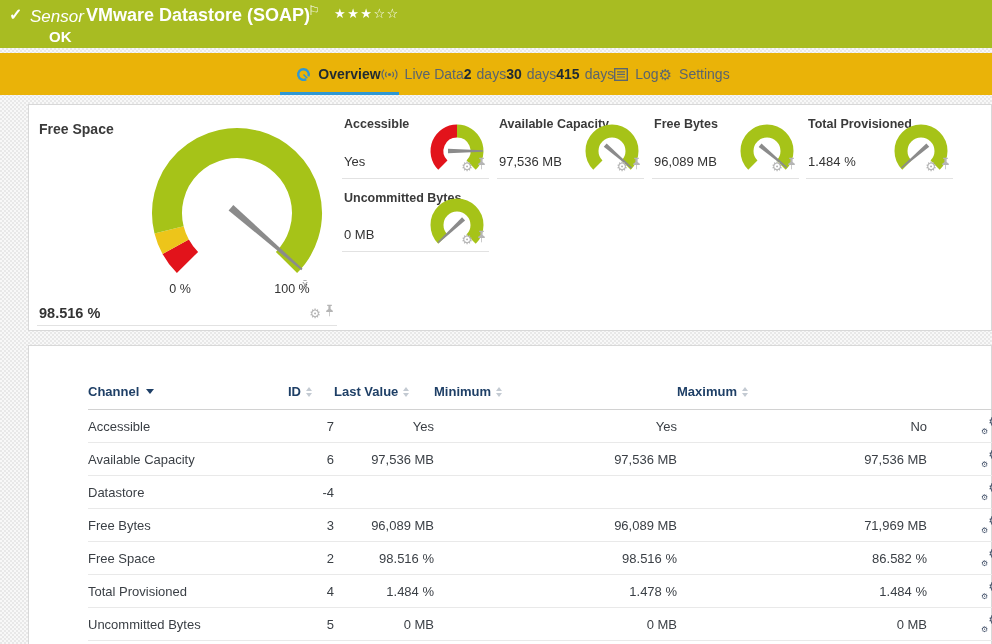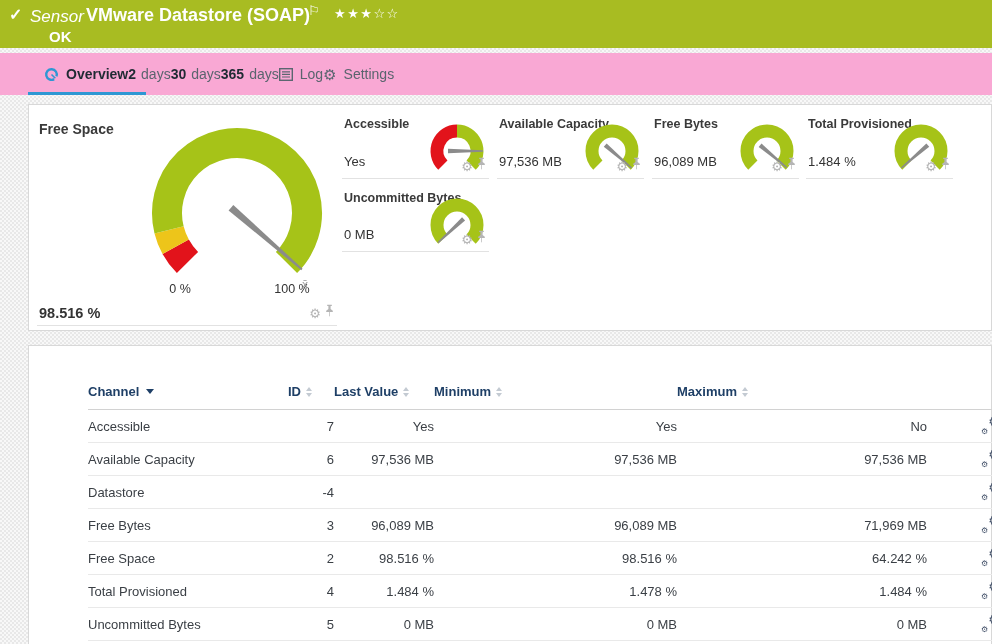--- a/index.html
+++ b/index.html
@@ -17,22 +17,22 @@
   .hdr{ position:absolute; left:0; top:0; width:992px; height:48px;
         background:var(--brand-green); color:#fff; }
   .hdr-check{ position:absolute; left:9px; top:5px; font-size:16px; font-weight:bold; }
   .hdr-kind{ position:absolute; left:30px; top:7px; font-size:17px; font-style:italic; }
   .hdr-title{ position:absolute; left:86px; top:5px; font-size:18px; font-weight:bold; }
   .hdr-flag{ position:absolute; left:308px; top:3px; font-size:13px; }
   .hdr-stars{ position:absolute; left:334px; top:6px; font-size:13px; letter-spacing:1.5px; }
   .hdr-status{ position:absolute; left:49px; top:28px; font-size:15px; font-weight:bold; }
 
   
-  .tabbar{ position:absolute; left:0; top:53px; width:992px; height:42px; background:#f9a8d4;
-           display:flex; align-items:stretch; justify-content:flex-start;
+  .tabbar{ position:absolute; left:0; top:53px; width:992px; height:42px; background:#eab308;
+           display:flex; align-items:stretch; justify-content:center;
            padding:0 10px 0 44px; }
   .tab{ position:relative; display:flex; align-items:center; gap:7px;
         font-size:14px; color:var(--text-gray); cursor:pointer; white-space:nowrap; }
   .tab .ticon{ display:inline-flex; color:#5b6670; }
   .tab.active{ color:#1f2a33; font-weight:bold; }
   .tab.active .ticon{ color:var(--tab-blue); }
   .tab.active::after{ content:""; position:absolute; left:-16px; right:-18px; bottom:0;
         height:3px; background:var(--tab-blue); }
   .tab .tnum{ font-weight:bold; color:#1f2a33; margin-right:-2px; }
   .gear-glyph{ font-size:15px; line-height:1; }
@@ -101,29 +101,38 @@
     <div class="tab active">
       <span class="ticon">
         <svg width="15" height="15" viewBox="0 0 15 15">
             <path d="M10.15 12.09 A5.3 5.3 0 1 1 12.48 9.31" fill="none" stroke="currentColor" stroke-width="2.4"></path>
             <path d="M7.5 7.5 L11.3 11.3" stroke="currentColor" stroke-width="1.6"></path>
           </svg>
       </span>
       <span>Overview</span>
     </div>
     <div class="tab">
+      <span class="ticon">
+        <svg width="17" height="13" viewBox="0 0 17 13">
+            <circle cx="8.5" cy="6.5" r="1.6" fill="currentColor"></circle>
+            <path d="M5.6 3.9a3.6 3.6 0 0 0 0 5.2M3 1.6a7 7 0 0 0 0 9.8M11.4 3.9a3.6 3.6 0 0 1 0 5.2M14 1.6a7 7 0 0 1 0 9.8" fill="none" stroke="currentColor" stroke-width="1.2"></path>
+          </svg>
+      </span>
+      <span>Live Data</span>
+    </div>
+    <div class="tab">
       <span class="tnum">2</span>
       <span>days</span>
     </div>
     <div class="tab">
       <span class="tnum">30</span>
       <span>days</span>
     </div>
     <div class="tab">
-      <span class="tnum">365</span>
+      <span class="tnum">415</span>
       <span>days</span>
     </div>
     <div class="tab">
       <span class="ticon">
         <svg width="14" height="13" viewBox="0 0 14 13">
             <rect x="0.7" y="0.7" width="12.6" height="11.6" fill="none" stroke="currentColor" stroke-width="1.4"></rect>
             <path d="M3 3.8h8M3 6.4h8M3 9h8" stroke="currentColor" stroke-width="1.2"></path>
           </svg>
       </span>
       <span>Log</span>
@@ -340,21 +349,21 @@
               <td class="ar">96,089 MB</td>
               <td class="ar">96,089 MB</td>
               <td class="ar">71,969 MB</td>
               <td class="gcell"><span class="gears"><span class="g1">⚙</span><span class="g2">⚙</span></span></td>
             </tr>
             <tr>
               <td>Free Space</td>
               <td class="ar">2</td>
               <td class="ar">98.516 %</td>
               <td class="ar">98.516 %</td>
-              <td class="ar">64.242 %</td>
+              <td class="ar">86.582 %</td>
               <td class="gcell"><span class="gears"><span class="g1">⚙</span><span class="g2">⚙</span></span></td>
             </tr>
             <tr>
               <td>Total Provisioned</td>
               <td class="ar">4</td>
               <td class="ar">1.484 %</td>
               <td class="ar">1.478 %</td>
               <td class="ar">1.484 %</td>
               <td class="gcell"><span class="gears"><span class="g1">⚙</span><span class="g2">⚙</span></span></td>
             </tr>

